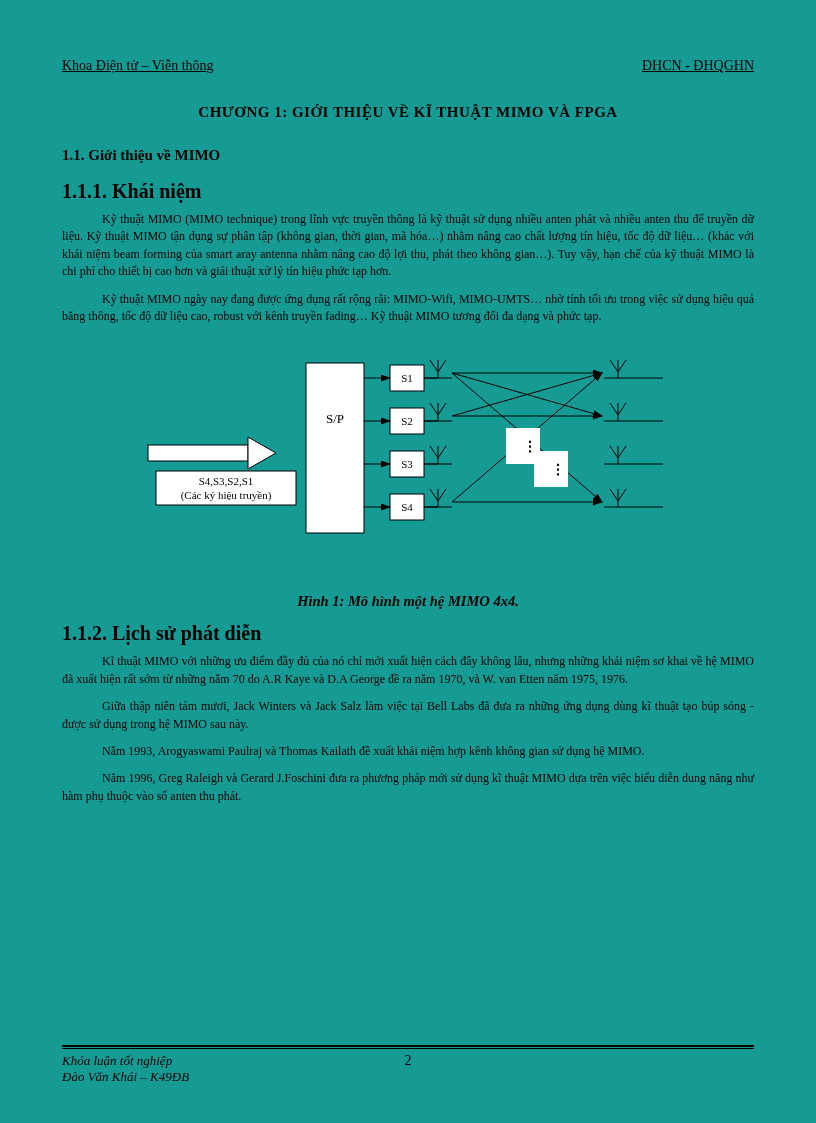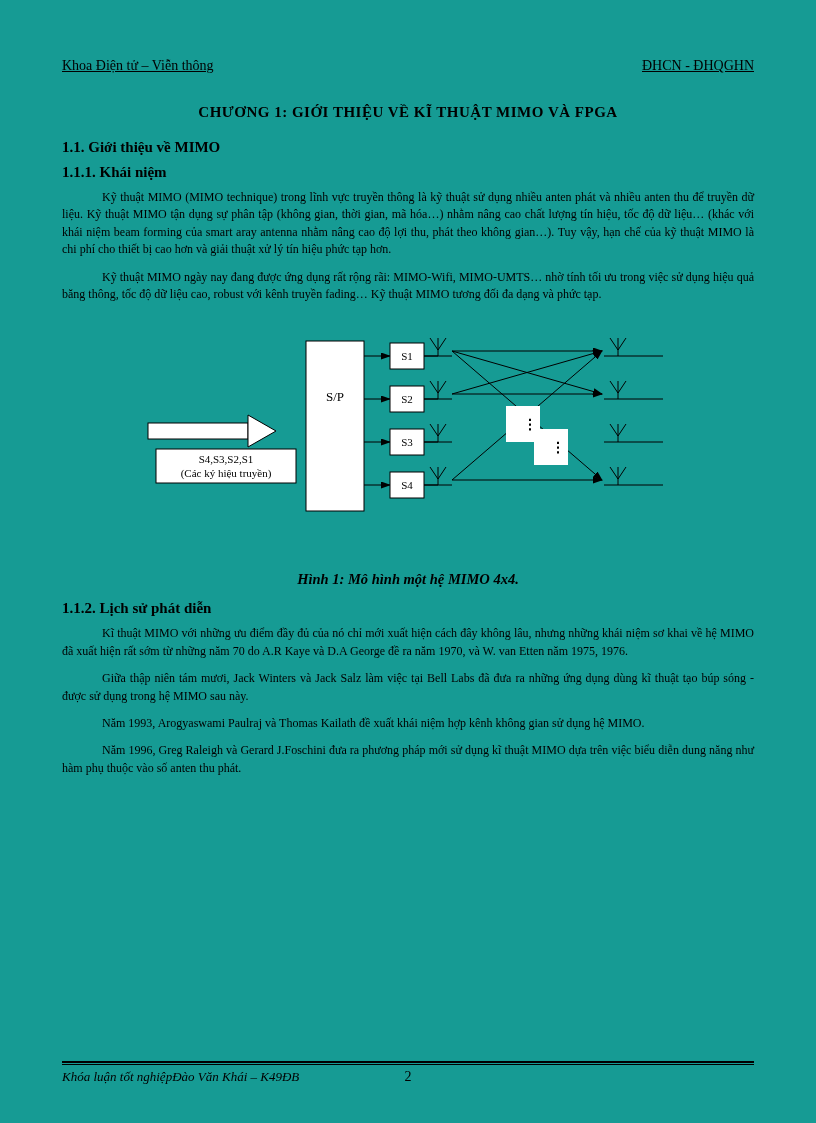--- a/index.html
+++ b/index.html
@@ -17,25 +17,25 @@
     justify-content: space-between;
     font-size: 14px;
     text-decoration: underline;
     margin-bottom: 30px;
     align-items: center;
   }
   .chapter-title {
     text-align: center;
     font-weight: bold;
     font-size: 15px;
-    margin-bottom: 18px;
+    margin-bottom: 26px;
     letter-spacing: 0.5px;
   }
-  .h1 { font-weight: bold; font-size: 15px; margin-bottom: 8px; }
-  .h2 { font-weight: bold; font-size: 15px; margin-bottom: 8px; }
+  .h1 { font-weight: bold; font-size: 15px; margin-bottom: 16px; }
+  .h2 { font-weight: bold; font-size: 20px; margin-bottom: 8px; }
   .para {
     font-size: 12px;
     line-height: 1.45;
     text-align: justify;
     margin-bottom: 10px;
     text-indent: 40px;
   }
   .figure-caption {
     text-align: center;
     font-style: italic;
@@ -56,24 +56,25 @@
     bottom: 38px;
   }
   .footer-rule {
     border-top: 2px solid #000;
     border-bottom: 1px solid #000;
     height: 4px;
     margin-bottom: 4px;
   }
   .footer-row {
     display: flex;
-    justify-content: flex-start;
+    justify-content: space-between;
     font-size: 13px;
     font-family: "Brush Script MT", cursive;
     font-style: italic;
+    flex-direction: column;
   }
   .page-num {
     position: absolute;
     left: 50%;
     transform: translateX(-50%);
     font-family: "Times New Roman", serif;
     font-style: normal;
     font-size: 14px;
   }
   svg { display: block; }

